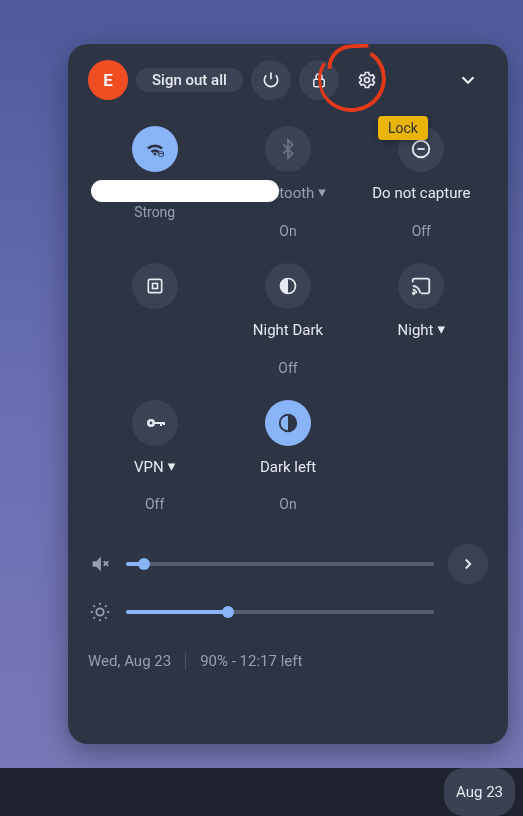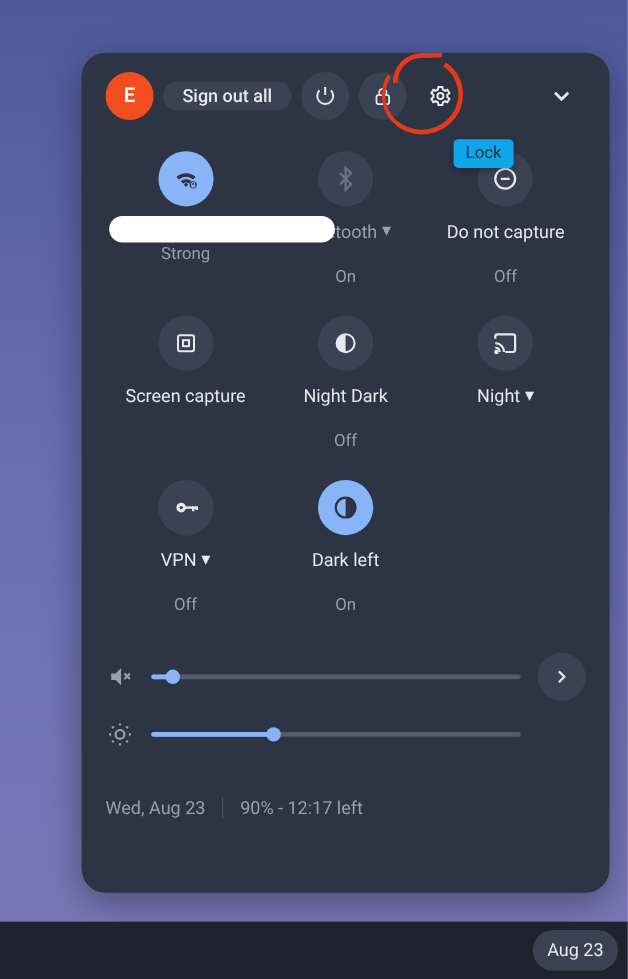--- a/index.html
+++ b/index.html
@@ -96,21 +96,21 @@
     border:4px solid #e43a1a;
     border-bottom:none; border-right:none;
     border-radius: 40px 0 0 0;
     transform: rotate(8deg);
   }
 
   .tooltip {
     position: absolute;
     left: 290px;
     top: 56px;
-    background: #0ea5e9;
+    background: #eab308;
     color: #303133;
     font-size: 14px;
     padding: 4px 10px;
     border-radius: 4px;
     box-shadow: 0 2px 6px rgba(0,0,0,0.3);
   }
 
   .tiles {
     display: grid;
     grid-template-columns: repeat(3, 1fr);
@@ -208,21 +208,21 @@
     justify-content: center;
     color: var(--panel-text);
   }
 
   .footer {
     display: flex;
     align-items: center;
     gap: 14px;
     color: var(--muted);
     font-size: 15px;
-    margin-top: 28px;
+    margin-top: 16px;
   }
   .footer .divider {
     width: 1px;
     height: 18px;
     background: #4c5364;
   }
 
   
   .shelf {
     position: absolute;
@@ -232,21 +232,21 @@
     display: flex;
     align-items: center;
     justify-content: flex-end;
     padding: 0 8px;
     gap: 6px;
   }
   .shelf-chip {
     background: #3a4152;
     color: #e6e9ef;
     border-radius: 20px;
-    height: 34px;
+    height: 48px;
     padding: 0 12px;
     display: flex;
     align-items: center;
     gap: 6px;
     font-size: 15px;
   }
 
   svg { display: block; }
 </style>
 </head>
@@ -328,21 +328,20 @@
       <div class="sub">Off</div>
     </div>
 
     <div class="tile">
       <div class="chip">
         <svg width="20" height="20" viewBox="0 0 24 24" fill="none" stroke="currentColor" stroke-width="2">
           <rect x="4" y="4" width="16" height="16" rx="2"></rect>
             <rect x="9" y="9" width="6" height="6"></rect>
         </svg>
       </div>
-      <div class="title">Screen capture</div>
       <div class="sub"></div>
     </div>
 
     <div class="tile">
       <div class="chip">
         <svg width="20" height="20" viewBox="0 0 24 24" fill="currentColor">
           <circle cx="12" cy="12" r="9" fill="none" stroke="currentColor" stroke-width="2"></circle>
           <path d="M12 3a9 9 0 0 0 0 18z"></path>
         </svg>
       </div>

